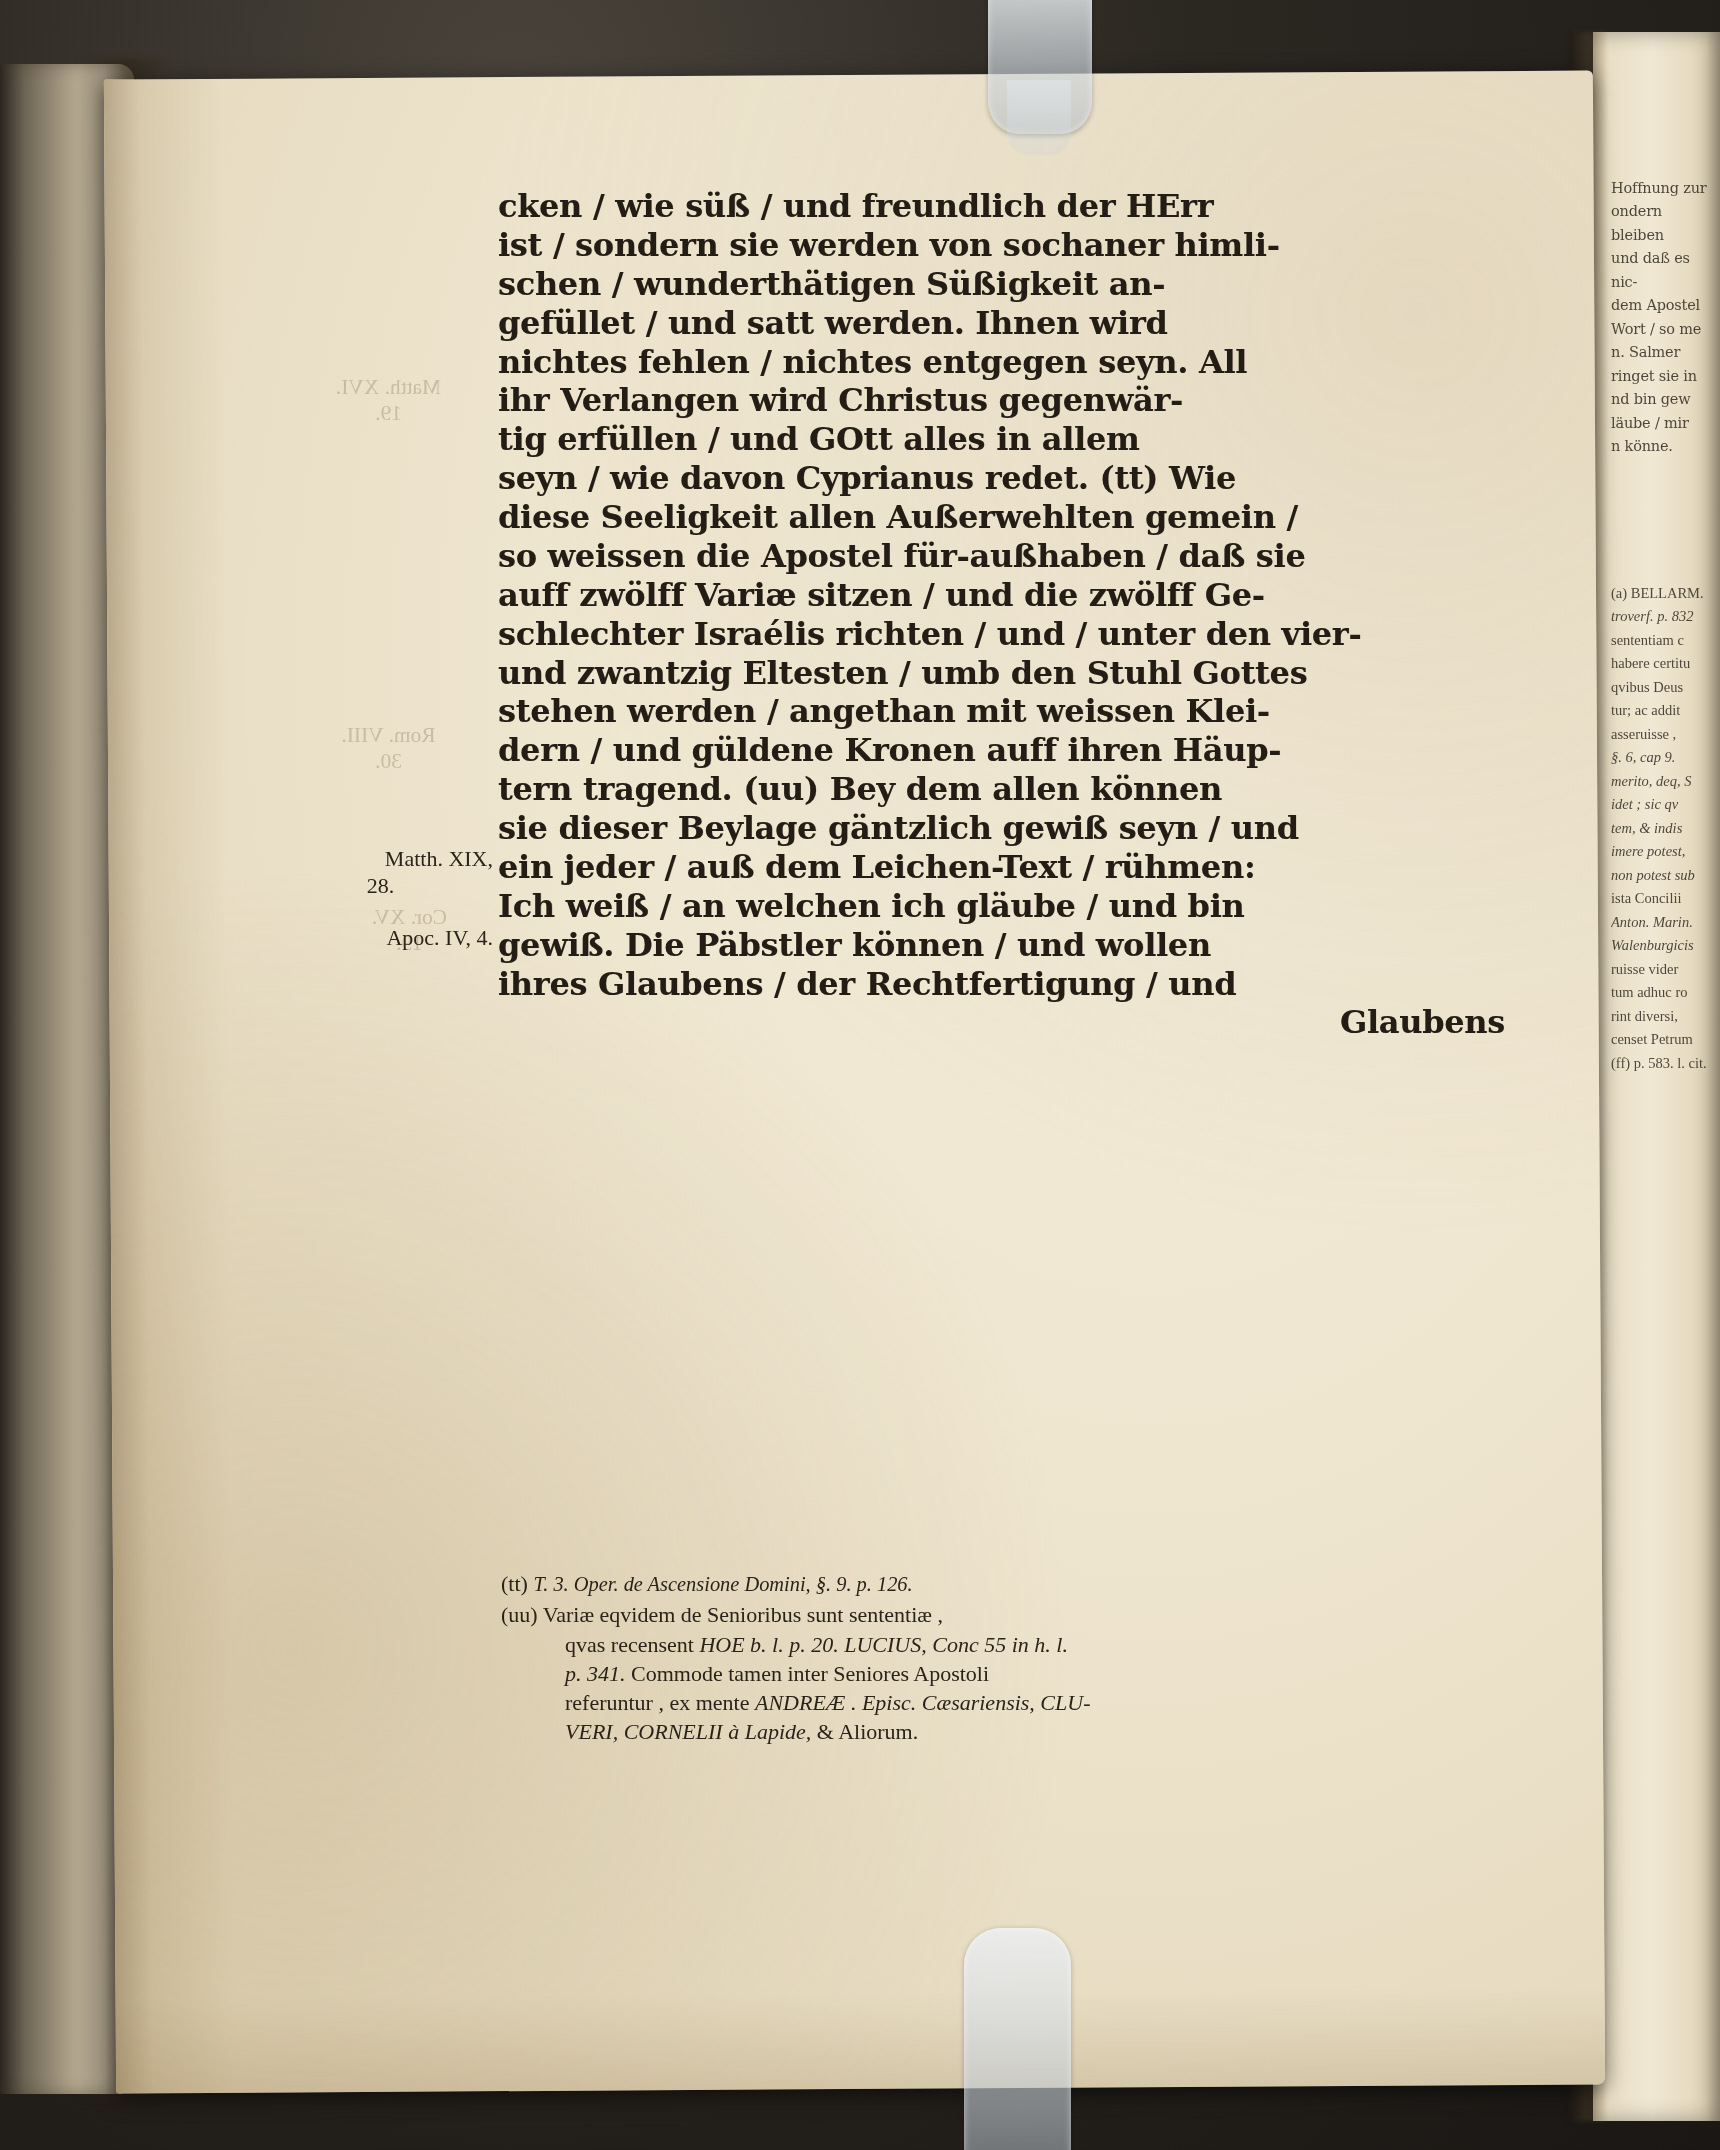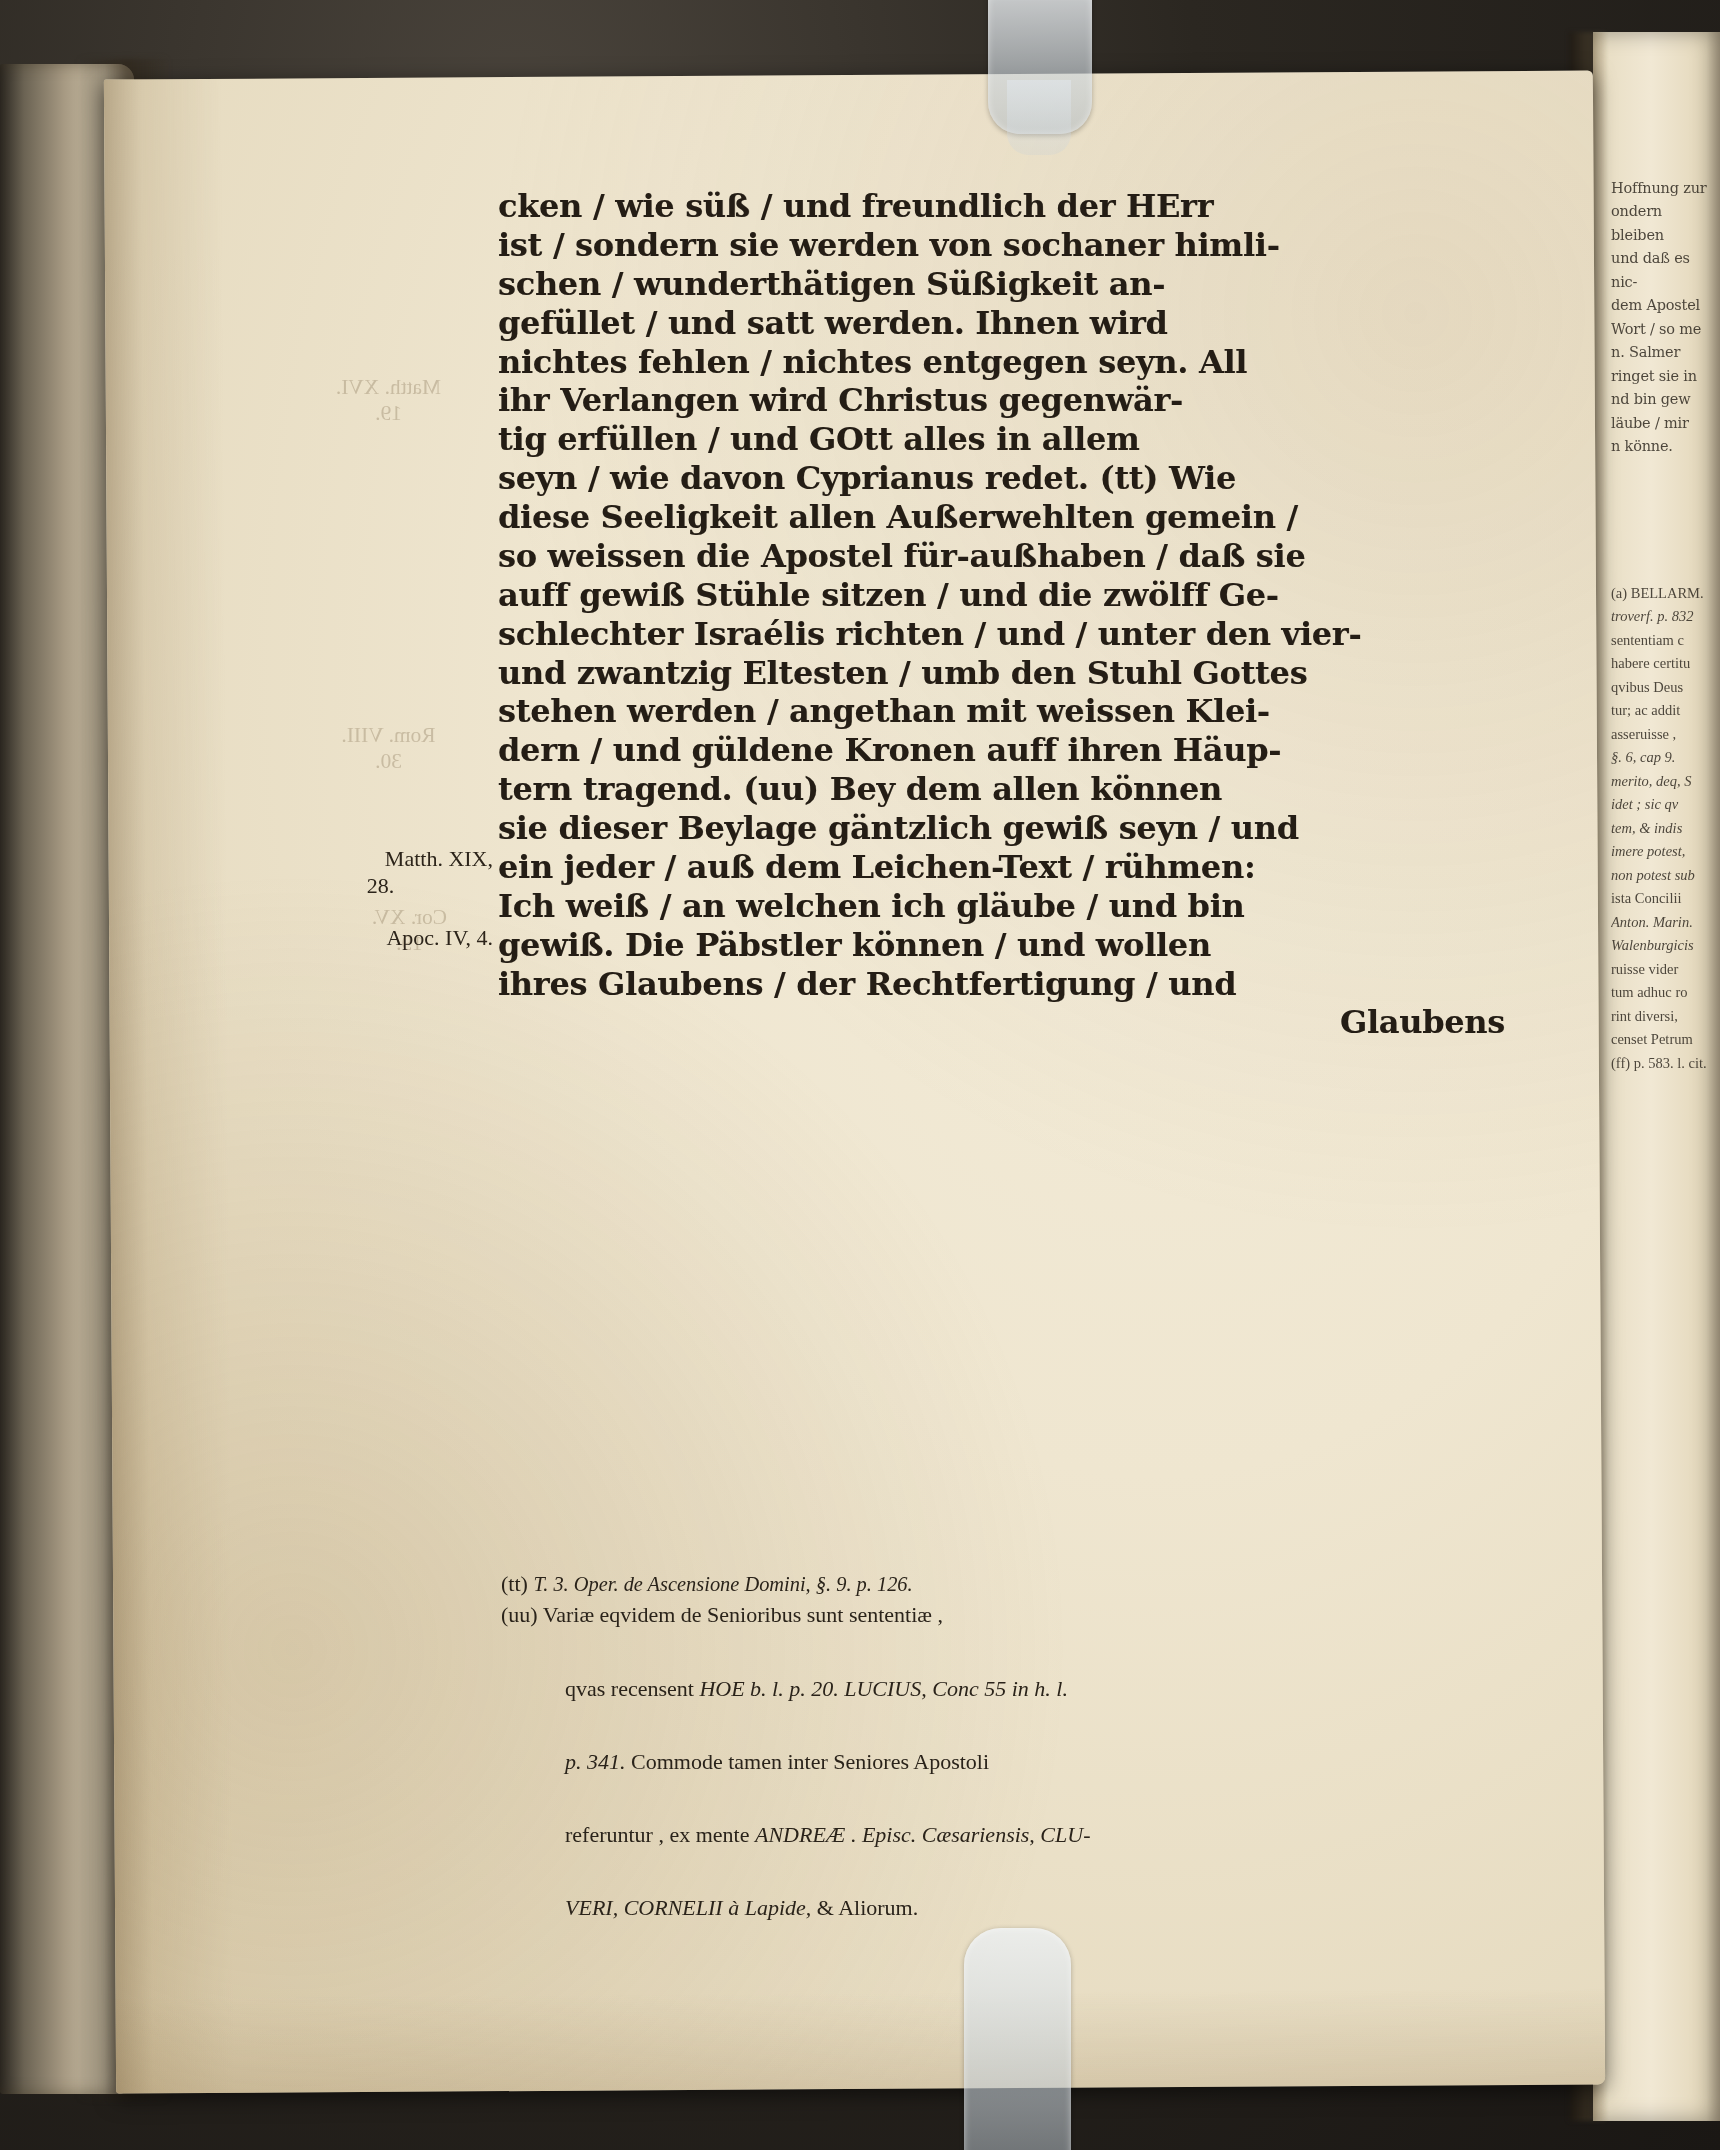--- a/index.html
+++ b/index.html
@@ -185,21 +185,21 @@
     left: 501px;
     top: 1569px;
     width: 996px;
     color: #2a231a;
     font-family: "Liberation Serif", serif;
     font-size: 22px;
     line-height: 1.33;
   }
   .footnotes .fn { margin-bottom: 2.1px; }
   .fn-ital { font-style: italic; }
-  .fn-hang { display: block; padding-left: 64px; text-indent: 0; margin-top: 44px; }
+  .fn-hang { display: block; padding-left: 64px; text-indent: 0; }
   .fn-small { font-size: 20.4px; }
 </style>
 </head>
 <body>
 
 <div id="page">
 
   <div class="backdrop"></div>
   <div class="cover-left"></div>
   <div class="spine-shadow"></div>
@@ -261,21 +261,21 @@
     <div class="fraktur">cken / wie süß / und freundlich der HErr</div>
     <div class="fraktur">ist / sondern sie werden von sochaner himli-</div>
     <div class="fraktur">schen / wunderthätigen Süßigkeit an-</div>
     <div class="fraktur">gefüllet / und satt werden.  Ihnen wird</div>
     <div class="fraktur">nichtes fehlen / nichtes entgegen seyn. All</div>
     <div class="fraktur">ihr Verlangen wird Christus gegenwär-</div>
     <div class="fraktur">tig erfüllen / und GOtt alles in allem</div>
     <div class="fraktur">seyn / wie davon Cyprianus redet. (tt) Wie</div>
     <div class="fraktur">diese Seeligkeit allen Außerwehlten gemein /</div>
     <div class="fraktur">so weissen die Apostel für-außhaben / daß sie</div>
-    <div class="fraktur">auff gewiß Stühle sitzen / und die zwölff Ge-</div>
+    <div class="fraktur">auff zwölff Variæ sitzen / und die zwölff Ge-</div>
     <div class="fraktur">schlechter Israélis richten / und / unter den vier-</div>
     <div class="fraktur">und zwantzig Eltesten / umb den Stuhl Gottes</div>
     <div class="fraktur">stehen werden / angethan mit weissen Klei-</div>
     <div class="fraktur">dern / und güldene Kronen auff ihren Häup-</div>
     <div class="fraktur">tern tragend. (uu) Bey dem allen können</div>
     <div class="fraktur">sie dieser Beylage gäntzlich gewiß seyn / und</div>
     <div class="fraktur">ein jeder / auß dem Leichen-Text / rühmen:</div>
     <div class="fraktur">Ich weiß / an welchen ich gläube / und bin</div>
     <div class="fraktur">gewiß.   Die Päbstler können / und wollen</div>
     <div class="fraktur">ihres Glaubens / der Rechtfertigung / und</div>

